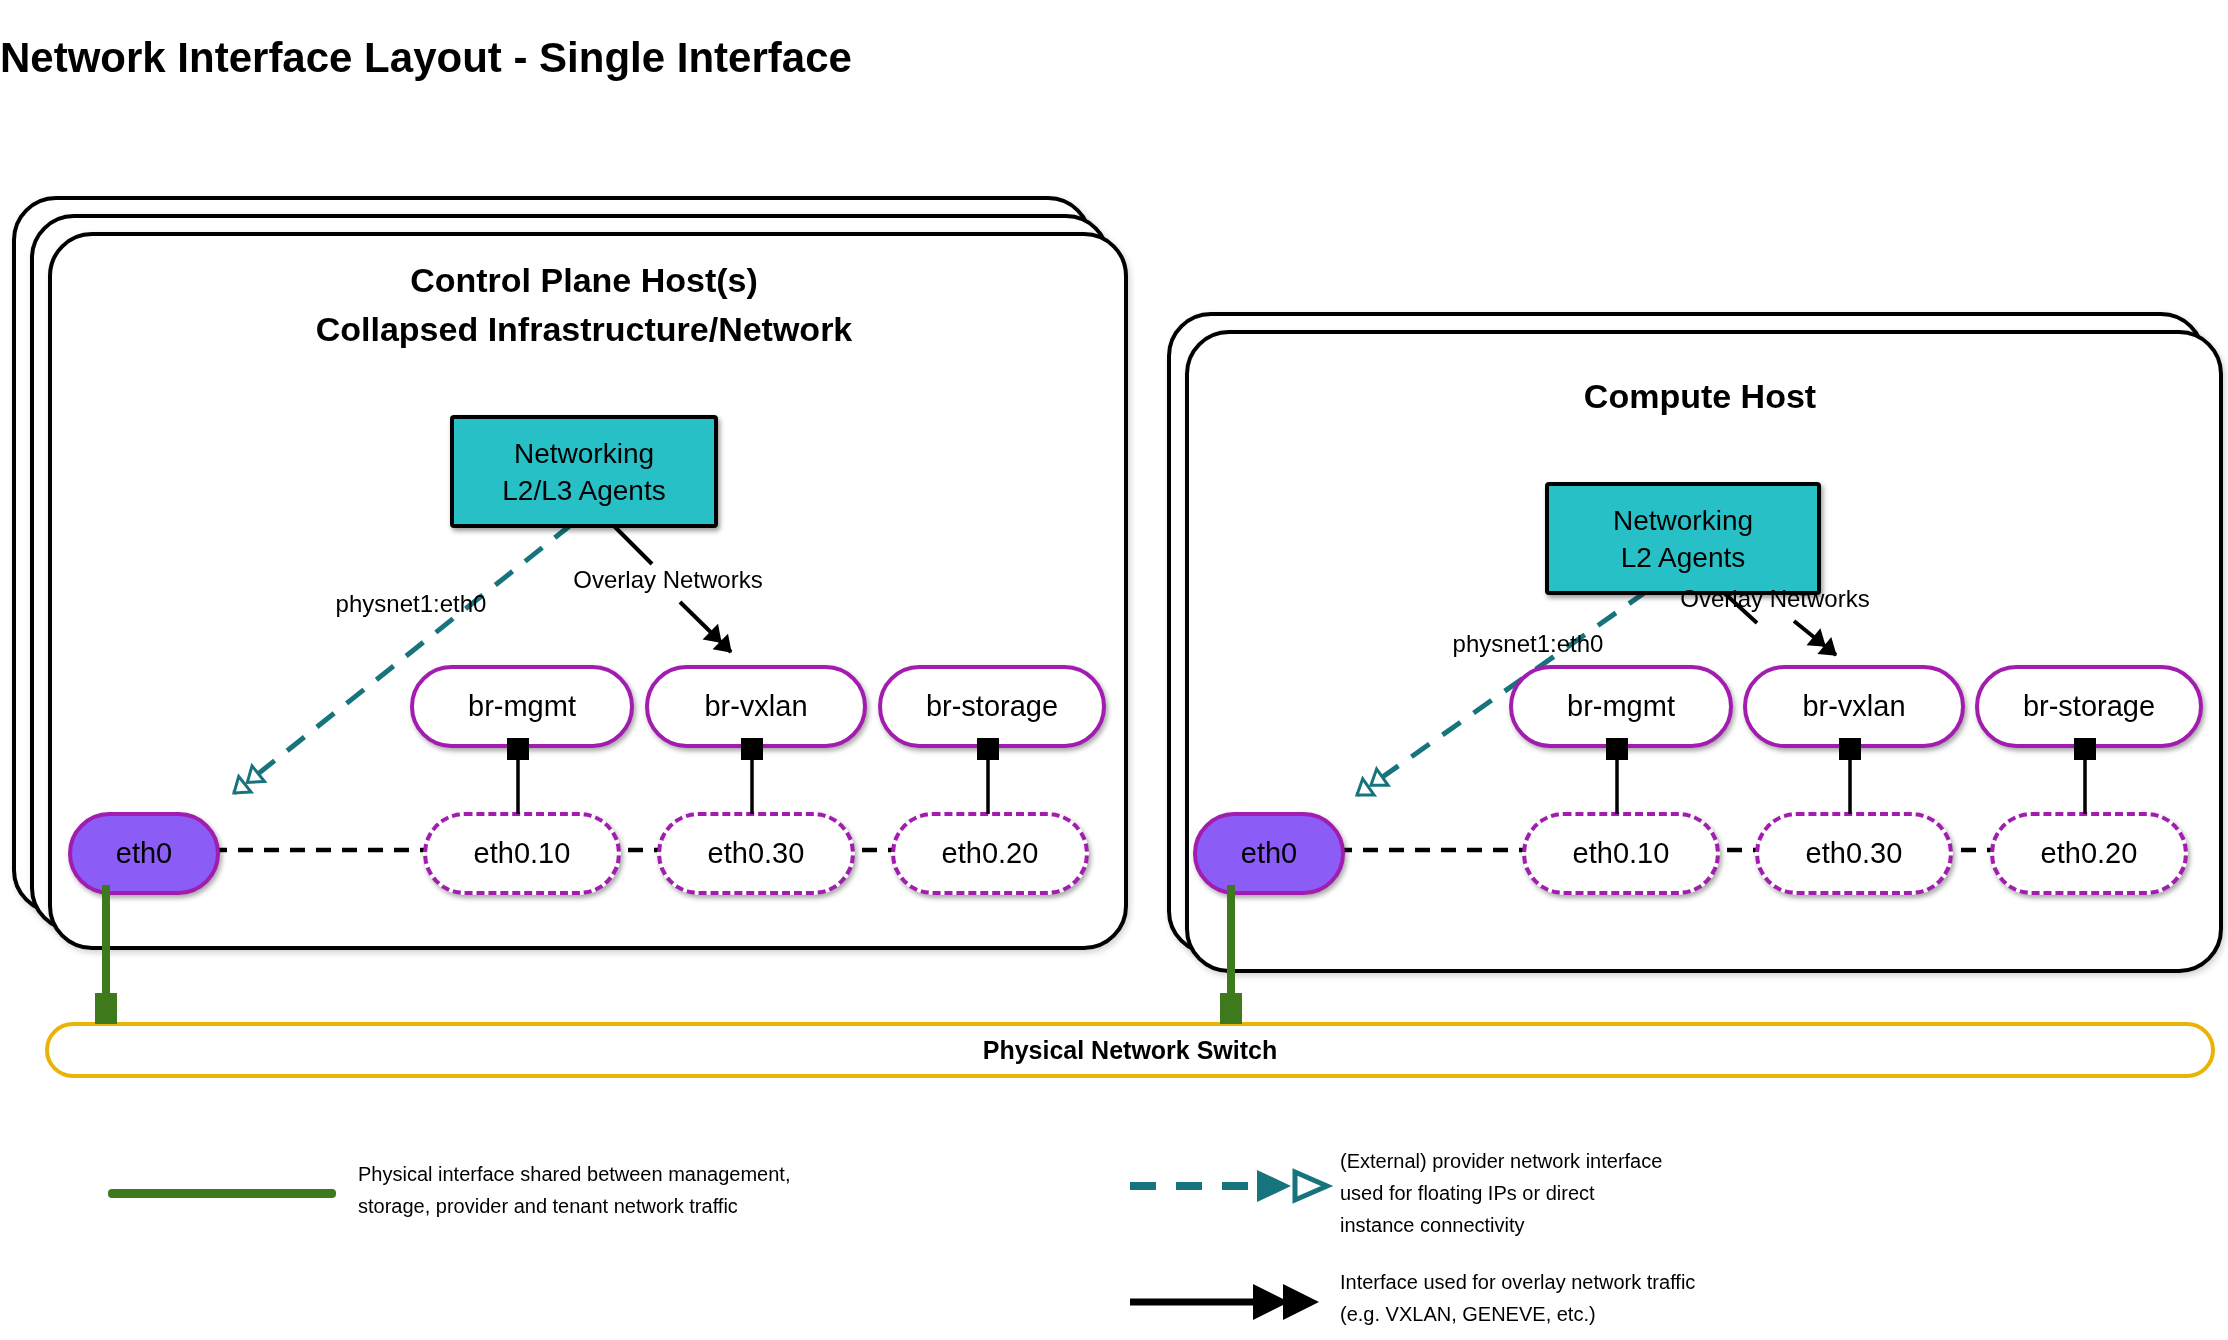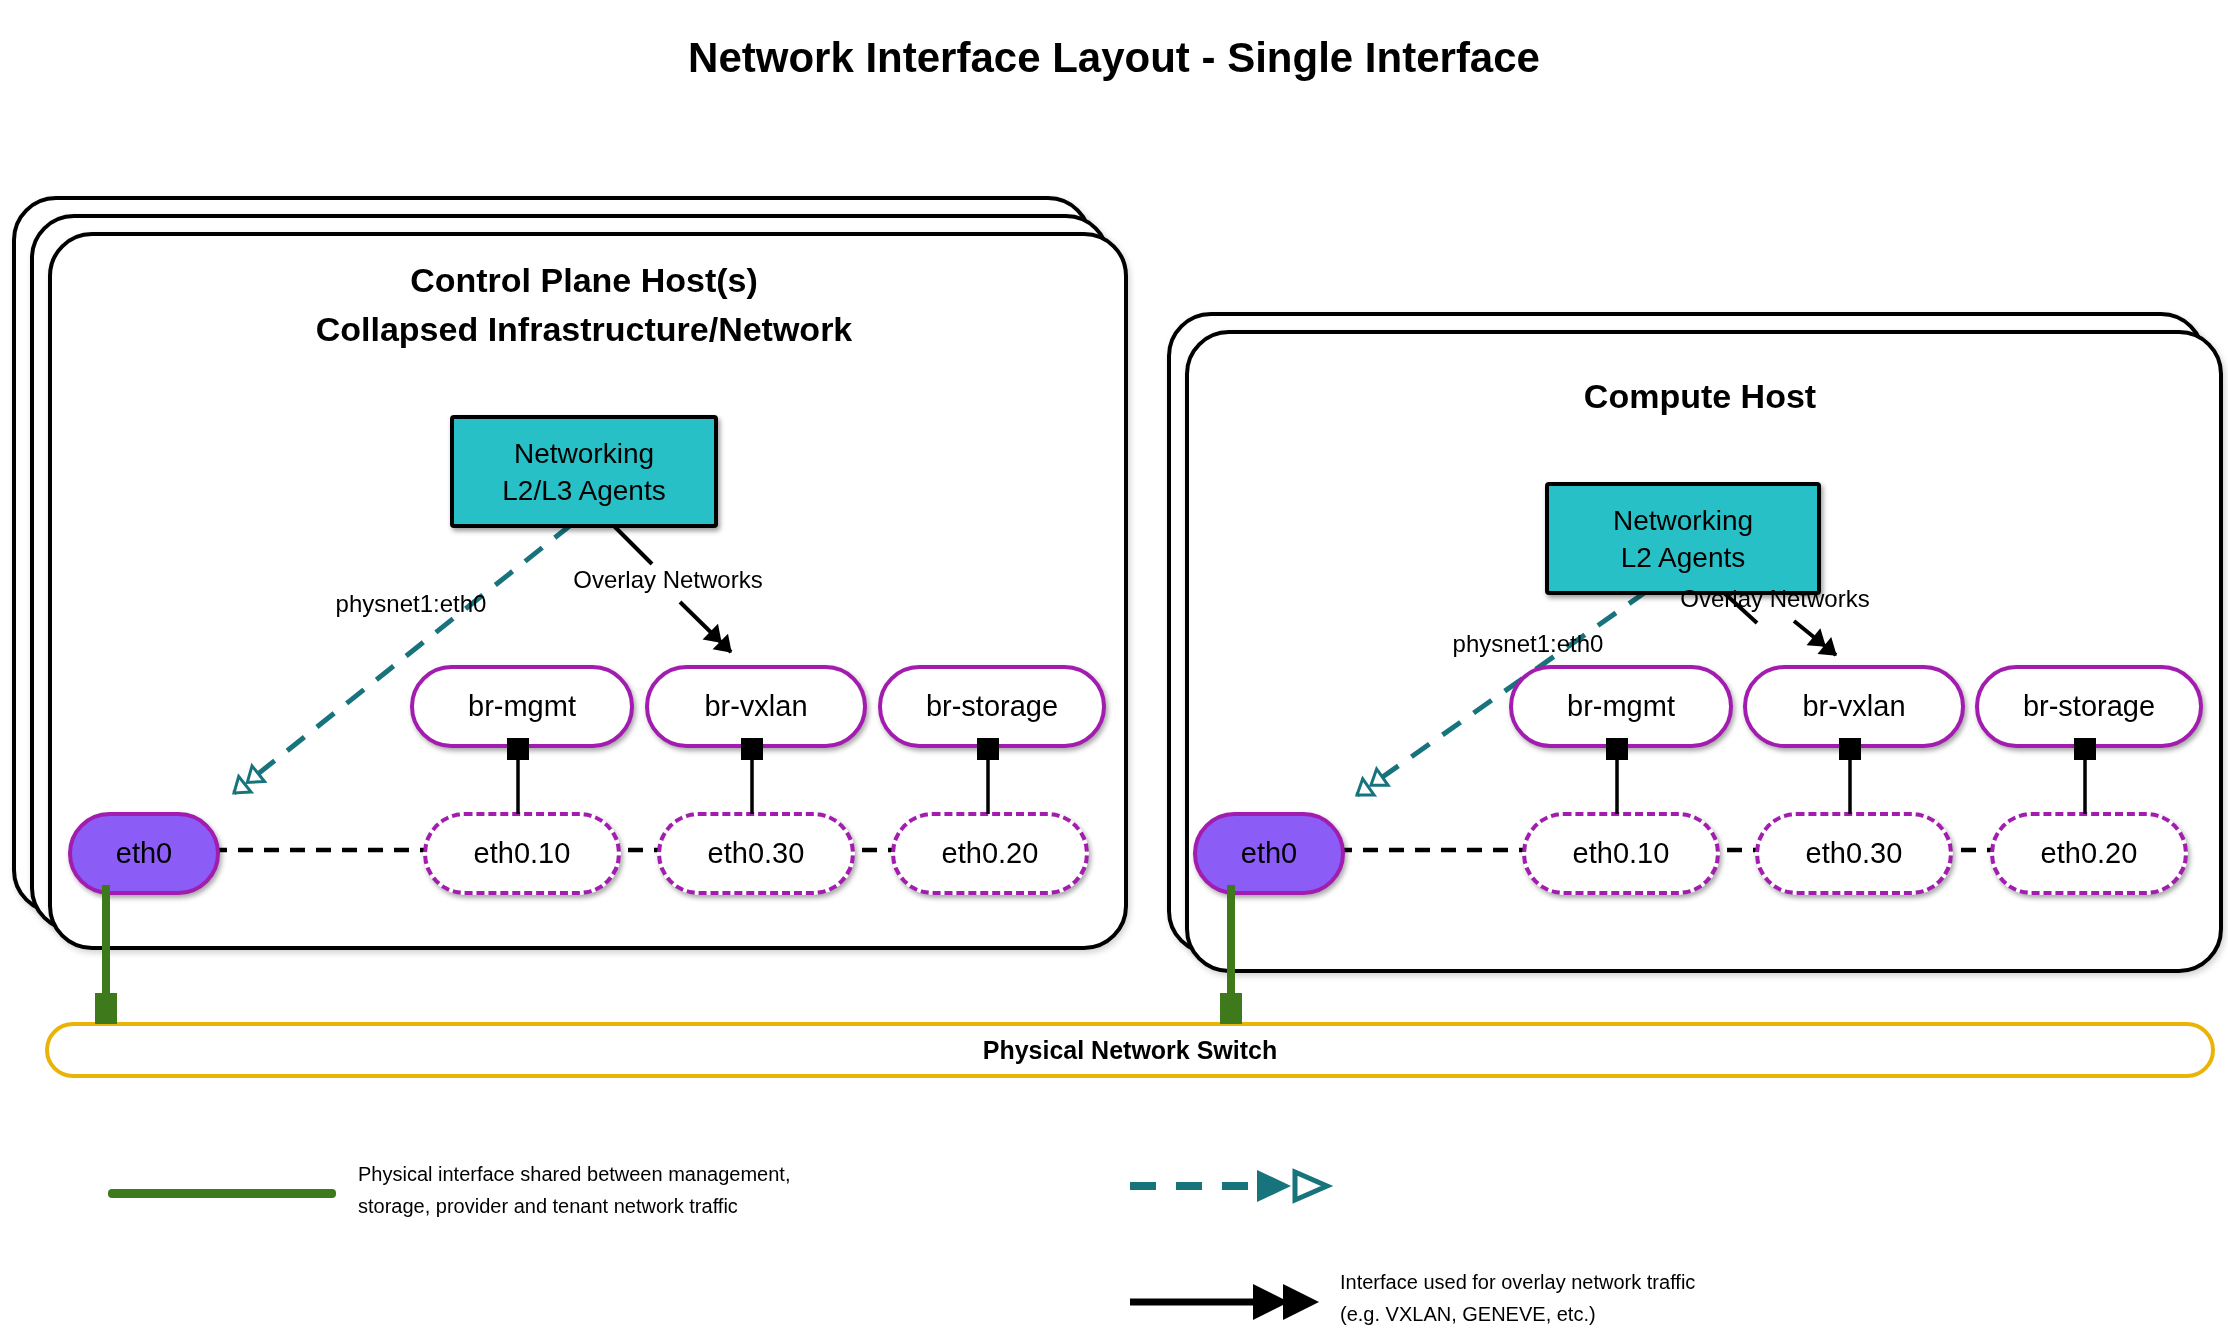--- a/index.html
+++ b/index.html
@@ -1,20 +1,20 @@
 <!DOCTYPE html>
 <html><head>
 <meta charset="utf-8">
 <style>
   html,body{margin:0;padding:0;background:#ffffff;}
   #canvas{position:relative;width:2228px;height:1340px;background:#ffffff;overflow:hidden;
           font-family:"Liberation Sans",sans-serif;color:#000;}
   .abs{position:absolute;}
   
-  #page-title{left:0;top:34px;width:2228px;text-align:center;font-size:42px;font-weight:bold;z-index:3;}
+  #page-title{left:0;top:34px;width:2228px;text-align:left;font-size:42px;font-weight:bold;z-index:3;}
   
   .host-layer{border:4px solid #000;border-radius:44px;background:#fff;z-index:1;
               box-shadow:2px 3px 6px rgba(0,0,0,0.18);}
   
   .host-title{text-align:center;font-size:34px;font-weight:bold;line-height:49px;z-index:3;}
   
   .agent-box{background:#27c0c6;border:4px solid #000;border-radius:4px;z-index:3;
              display:flex;flex-direction:column;align-items:center;justify-content:center;
              font-size:28px;line-height:37px;box-shadow:2px 3px 5px rgba(0,0,0,0.4);}
   
@@ -143,20 +143,23 @@
 
   <div id="legend-green-line" class="abs"></div>
   <div class="abs legend-text" style="left:358px;top:1158px;">Physical interface shared between management,
 storage, provider and tenant network traffic</div>
 
   <svg class="abs legend-icon" style="left:1125px;top:1166px;" width="215" height="40">
     <line x1="5" y1="20" x2="128" y2="20" stroke="#17747c" stroke-width="8" stroke-dasharray="26 20"></line>
     <path d="M132,4 L166,20 L132,36 Z" fill="#17747c"></path>
     <path d="M170,6 L202,20 L170,34 Z" fill="#ffffff" stroke="#17747c" stroke-width="5"></path>
   </svg>
+  <div class="abs legend-text" style="left:1340px;top:1145px;">(External) provider network interface
+used for floating IPs or direct
+instance connectivity</div>
 
   <svg class="abs legend-icon" style="left:1125px;top:1282px;" width="215" height="40">
     <line x1="5" y1="20" x2="130" y2="20" stroke="#000" stroke-width="7"></line>
     <path d="M128,2 L164,20 L128,38 Z" fill="#000"></path>
     <path d="M158,2 L194,20 L158,38 Z" fill="#000"></path>
   </svg>
   <div class="abs legend-text" style="left:1340px;top:1266px;">Interface used for overlay network traffic
 (e.g. VXLAN, GENEVE, etc.)</div>
 
 </div>

